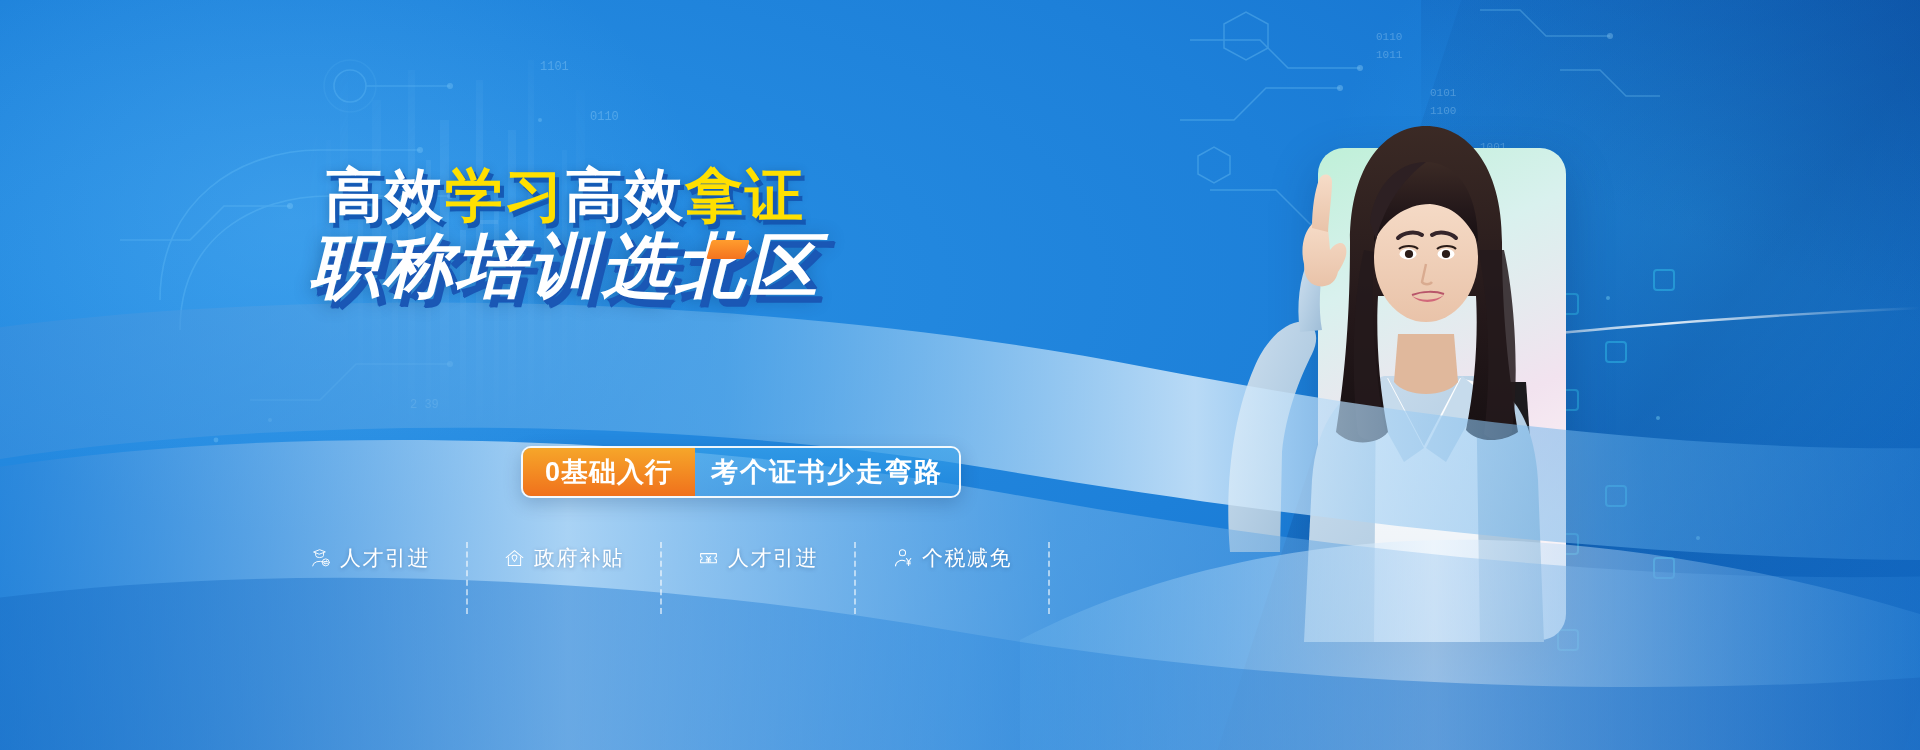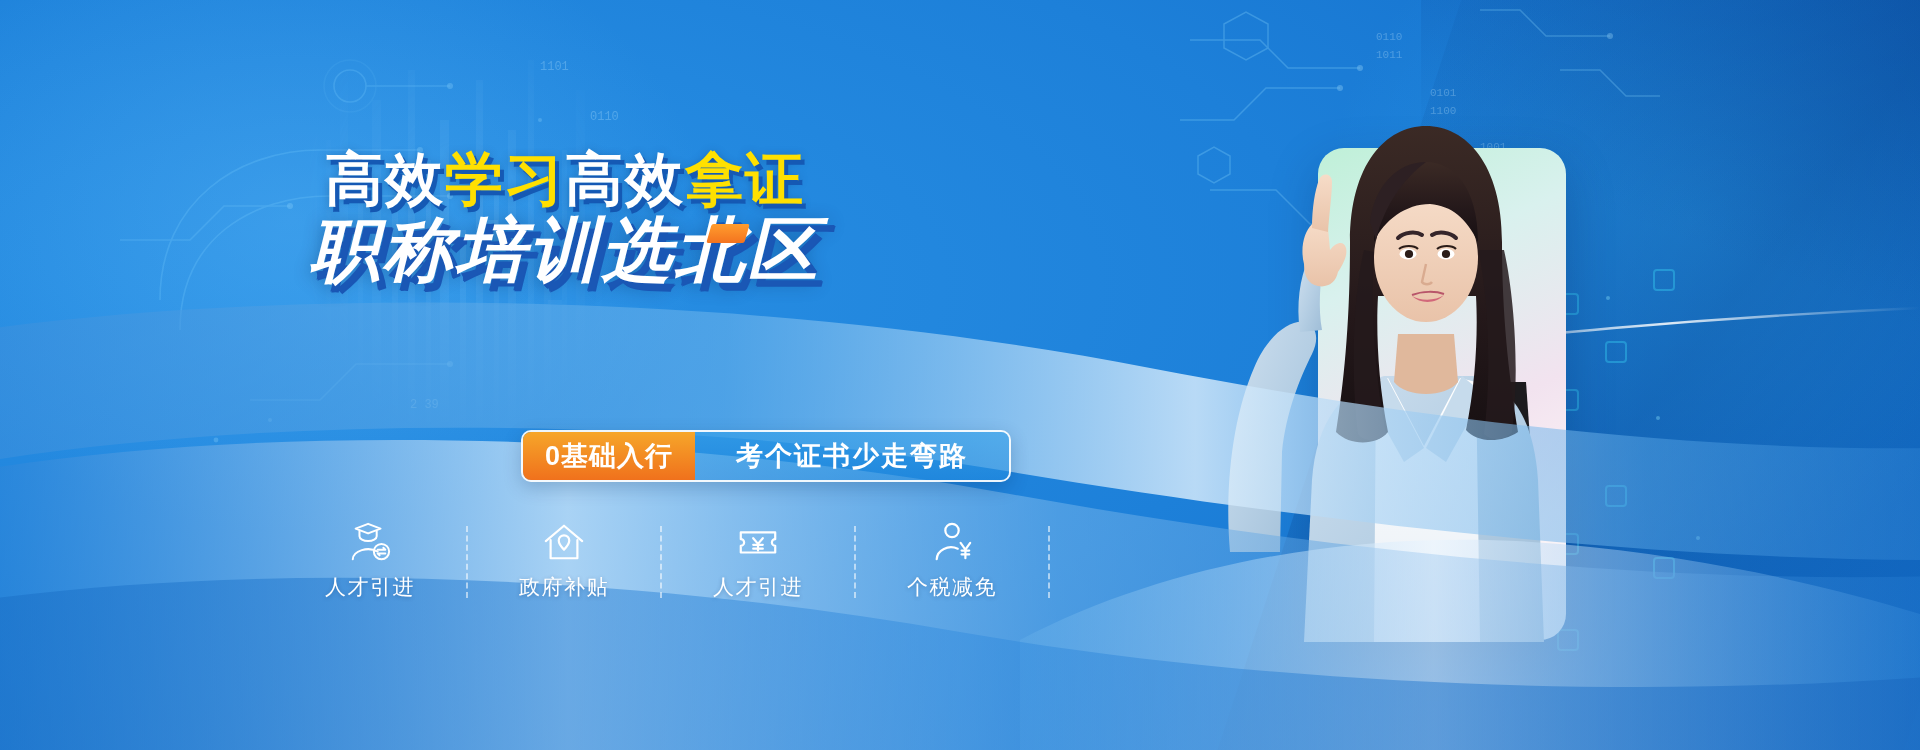--- a/index.html
+++ b/index.html
@@ -62,21 +62,21 @@
     position:absolute;left:1318px;top:148px;width:248px;height:492px;
     border-radius:26px;
     background:linear-gradient(155deg,#bff0d8 0%,#d9f1ee 26%,#f2e3ef 56%,#fbf2f6 78%,#f2f7fb 100%);
     box-shadow:0 18px 48px rgba(4,40,92,.28);
   }
 
   
   .person{position:absolute;left:1208px;top:82px;width:430px;height:560px;}
 
   
-  .copy{position:absolute;left:0;top:0;width:1130px;height:573px;}
+  .copy{position:absolute;left:0;top:16px;width:1130px;height:573px;}
 
   .kicker{
     position:absolute;left:0;top:150px;width:1130px;text-align:center;
     font-size:58px;font-weight:800;letter-spacing:2px;line-height:1;
     white-space:nowrap;
   }
   .kicker .w{color:#ffffff;text-shadow:4px 5px 0 #1559b4, 0 2px 10px rgba(3,40,90,.35);}
   .kicker .y{color:#ffe000;text-shadow:4px 5px 0 #1559b4, 0 2px 10px rgba(3,40,90,.35);}
 
   .title-wrap{
@@ -109,31 +109,31 @@
     box-shadow:0 6px 18px rgba(3,40,90,.22);
     margin-left:24px;
   }
   .badge .pill{
     background:linear-gradient(180deg,#f6a62a 0%,#f0711c 100%);
     color:#fff;font-size:27px;font-weight:700;letter-spacing:1px;
     display:flex;align-items:center;padding:0 22px;white-space:nowrap;
   }
   .badge .rest{
     color:#ffffff;font-size:27px;font-weight:700;letter-spacing:2px;
-    display:flex;align-items:center;padding:0 41px;white-space:nowrap;
+    display:flex;align-items:center;padding:0 16px;white-space:nowrap;
     background:linear-gradient(180deg,rgba(58,166,236,.55) 0%,rgba(33,140,222,.45) 100%);
   }
 
   
   .features{
     position:absolute;left:310px;top:520px;width:740px;height:110px;
     display:flex;align-items:flex-start;justify-content:space-between;
   }
   .feat{
-    width:120px;display:flex;flex-direction:column;align-items:center;gap:9px;
+    width:120px;display:flex;flex-direction:row;align-items:center;gap:9px;
   }
   .feat .ico{width:46px;height:44px;display:block;}
   .feat .lbl{
     color:#ffffff;font-size:21px;font-weight:500;letter-spacing:1.5px;white-space:nowrap;
     text-shadow:0 1px 4px rgba(3,40,90,.3);
   }
   .divider{
     width:0;height:72px;margin-top:6px;
     border-left:2px dashed rgba(255,255,255,.55);
   }

